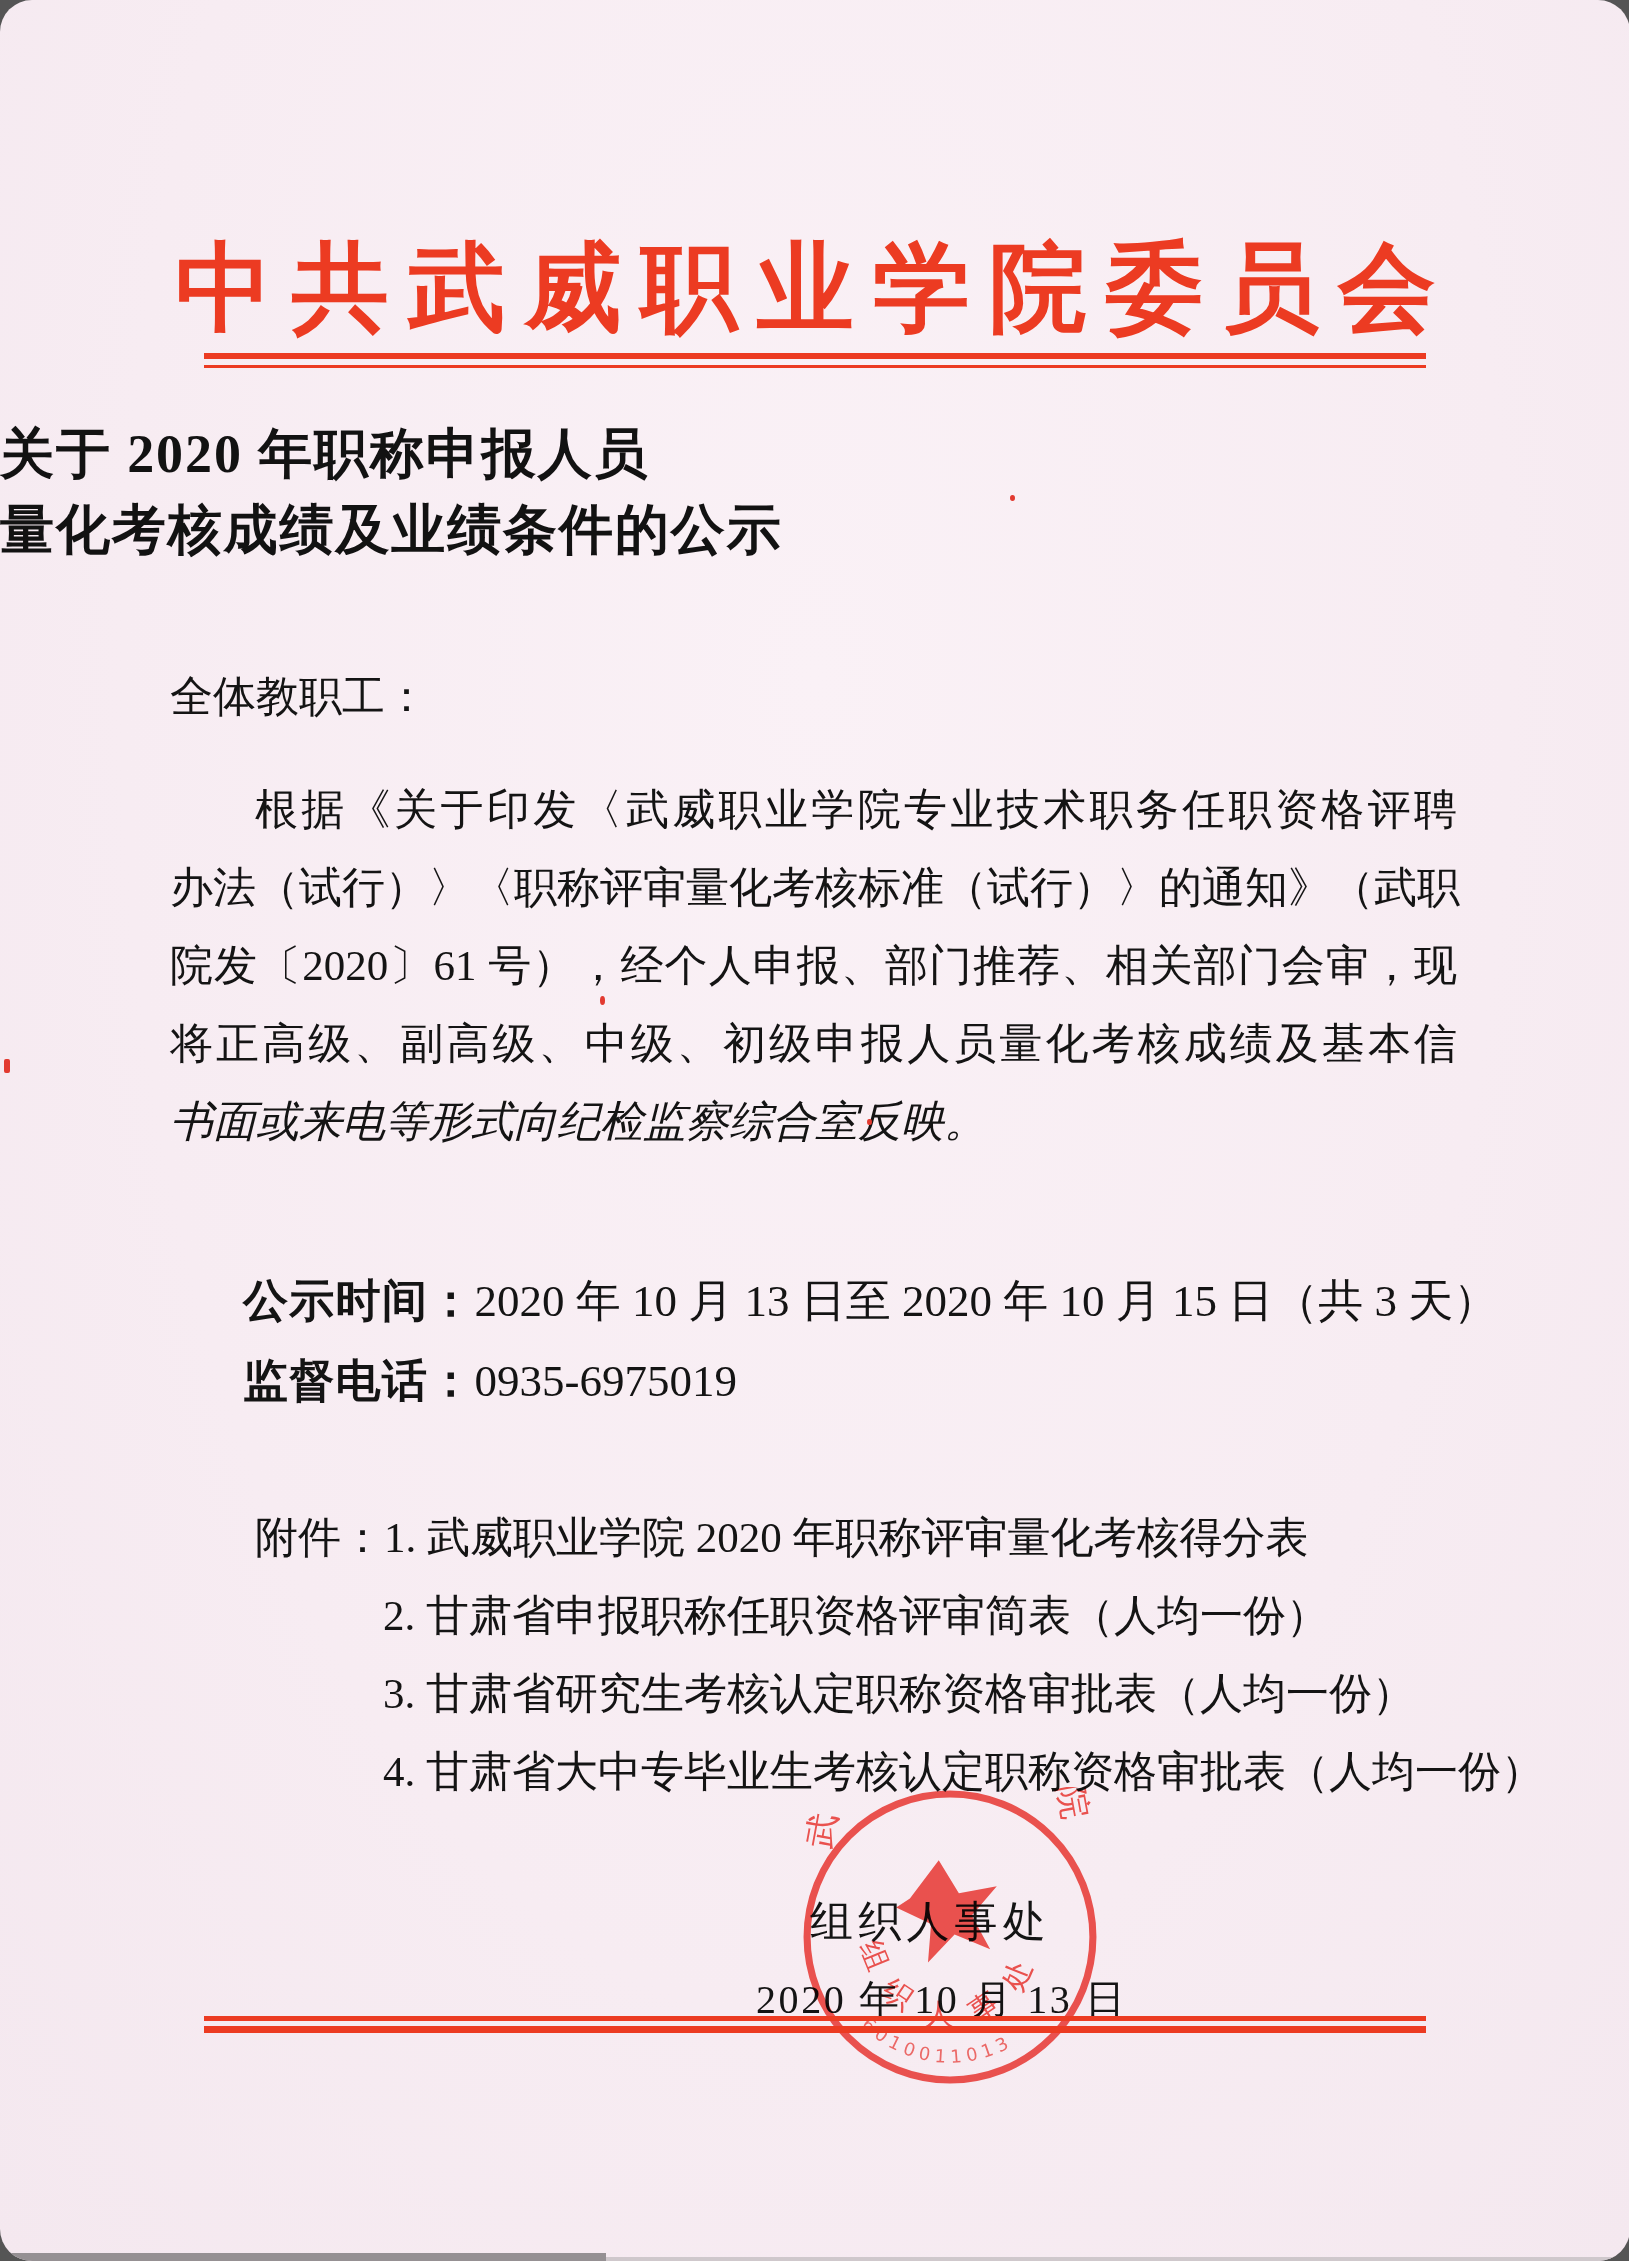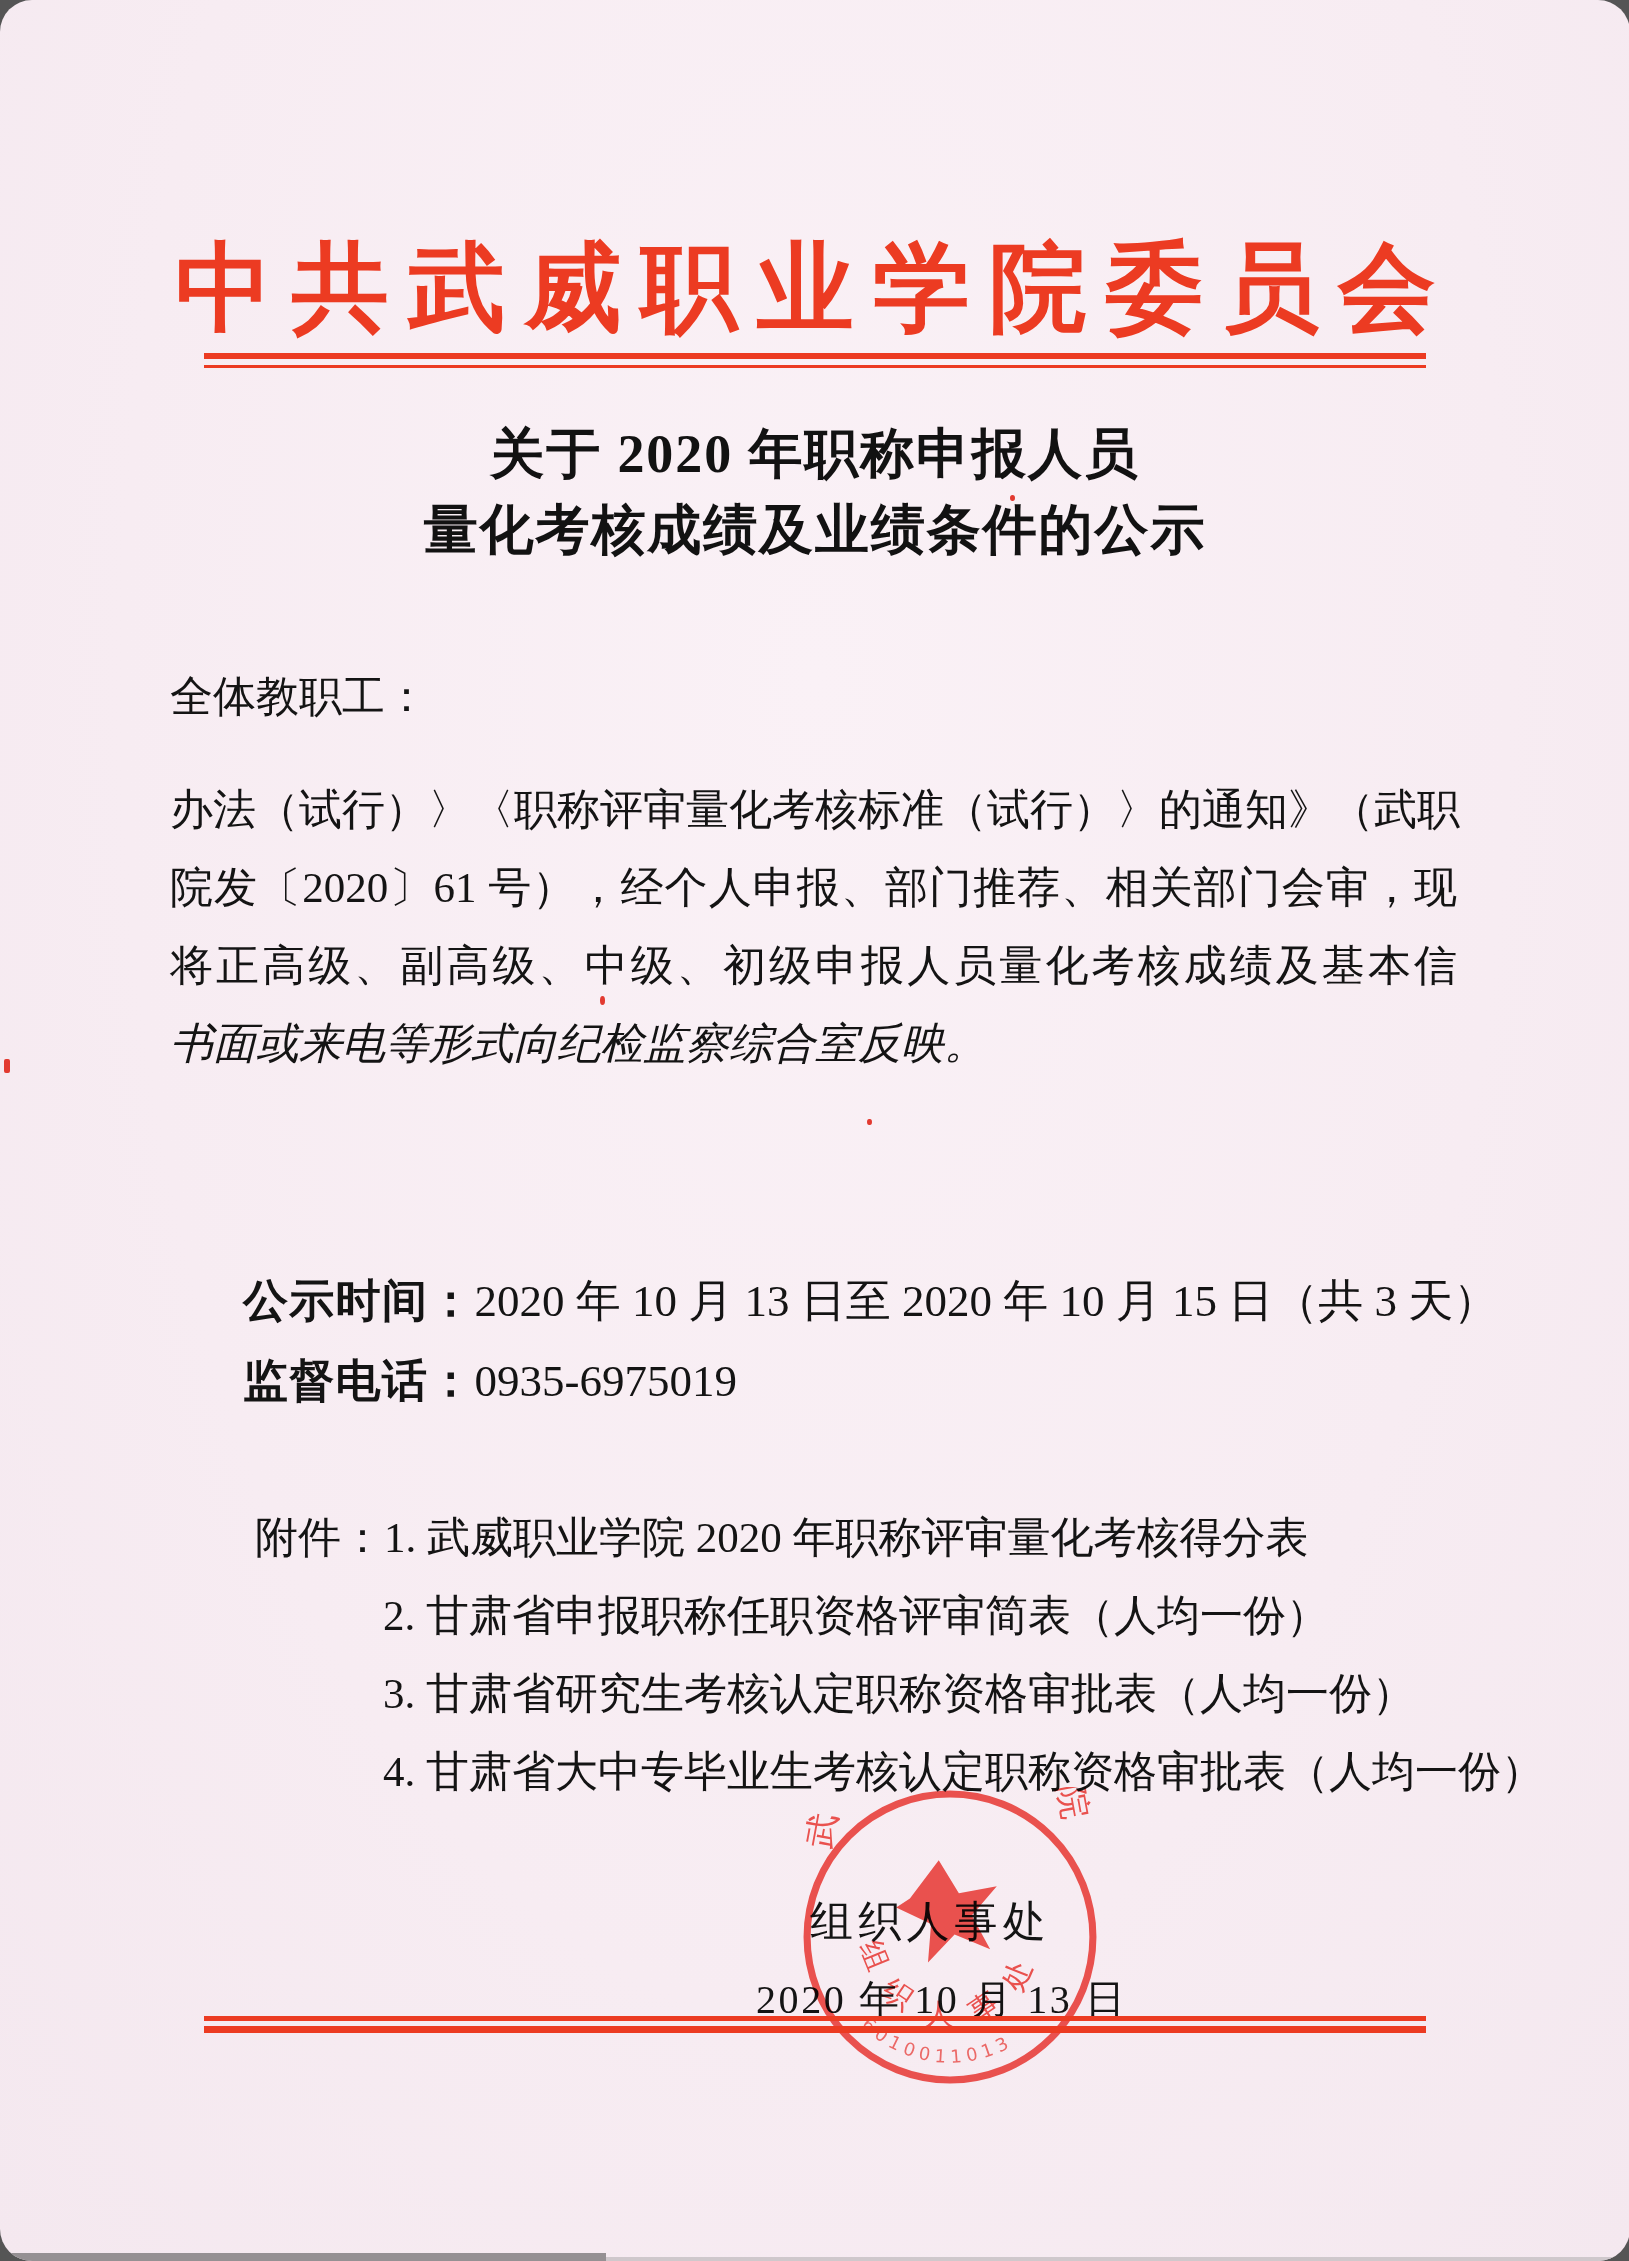--- a/index.html
+++ b/index.html
@@ -27,21 +27,20 @@
   .rule{position:absolute;left:204px;width:1222px;}
   .rule-top{top:353px;}
   .rule-top .bar1{height:6.4px;background:#ec3b22;}
   .rule-top .bar2{height:3.9px;background:#ec3b22;margin-top:5.2px;}
   .rule-bottom{top:2016px;}
   .rule-bottom .bar1{height:4.5px;background:#ec3b22;}
   .rule-bottom .bar2{height:7px;background:#ec3b22;margin-top:5.2px;}
   
   .doc-title{
     position:absolute;top:416px;left:0;width:100%;
-    text-align:center;
     font-size:54px;line-height:76px;
     font-weight:bold;letter-spacing:1.9px;
     color:#121212;
   }
   
   .salutation{
     position:absolute;top:665px;left:170px;width:1287px;
     font-size:43px;line-height:64px;font-family:Liberation Serif, serif;
   }
   .body-block{
@@ -117,20 +116,21 @@
   </div>
 
   <div class="doc-title">
     <div>关于 2020 年职称申报人员</div>
     <div>量化考核成绩及业绩条件的公示</div>
   </div>
 
   <div class="salutation">全体教职工：</div>
 
   <div class="body-block">
+    <div class="bline first">根据《关于印发〈武威职业学院专业技术职务任职资格评聘</div>
     <div class="bline">办法（试行）〉〈职称评审量化考核标准（试行）〉的通知》（武职</div>
     <div class="bline">院发〔2020〕61 号），经个人申报、部门推荐、相关部门会审，现</div>
     <div class="bline">将正高级、副高级、中级、初级申报人员量化考核成绩及基本信</div>
     <div class="bline last">书面或来电等形式向纪检监察综合室反映。</div>
   </div>
 
   <div class="notice-line notice-time">
     <b>公示时间：</b><span>2020 年 10 月 13 日至 2020 年 10 月 15 日（共 3 天）</span>
   </div>
 

